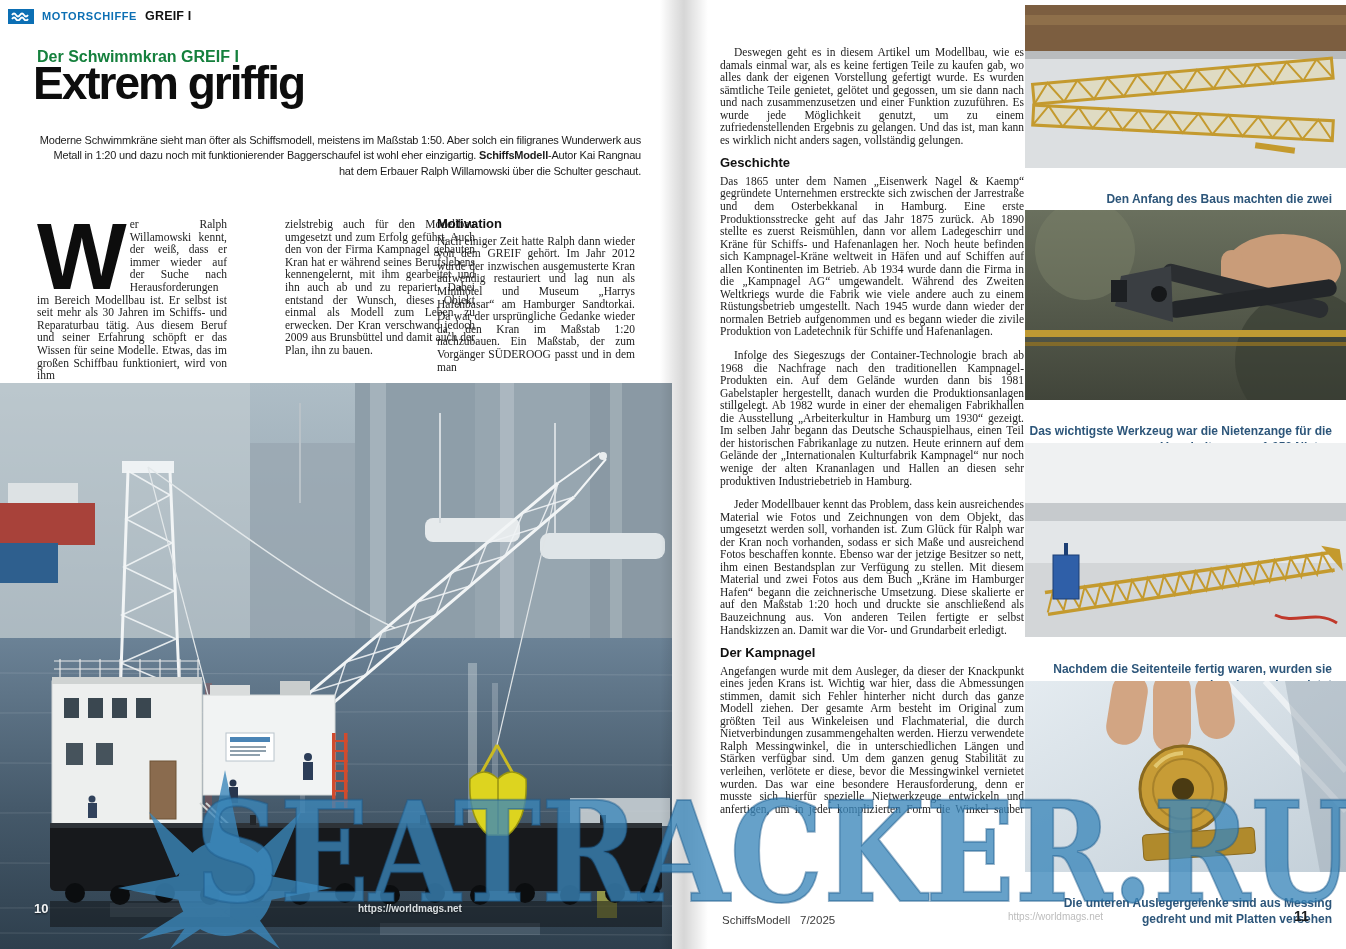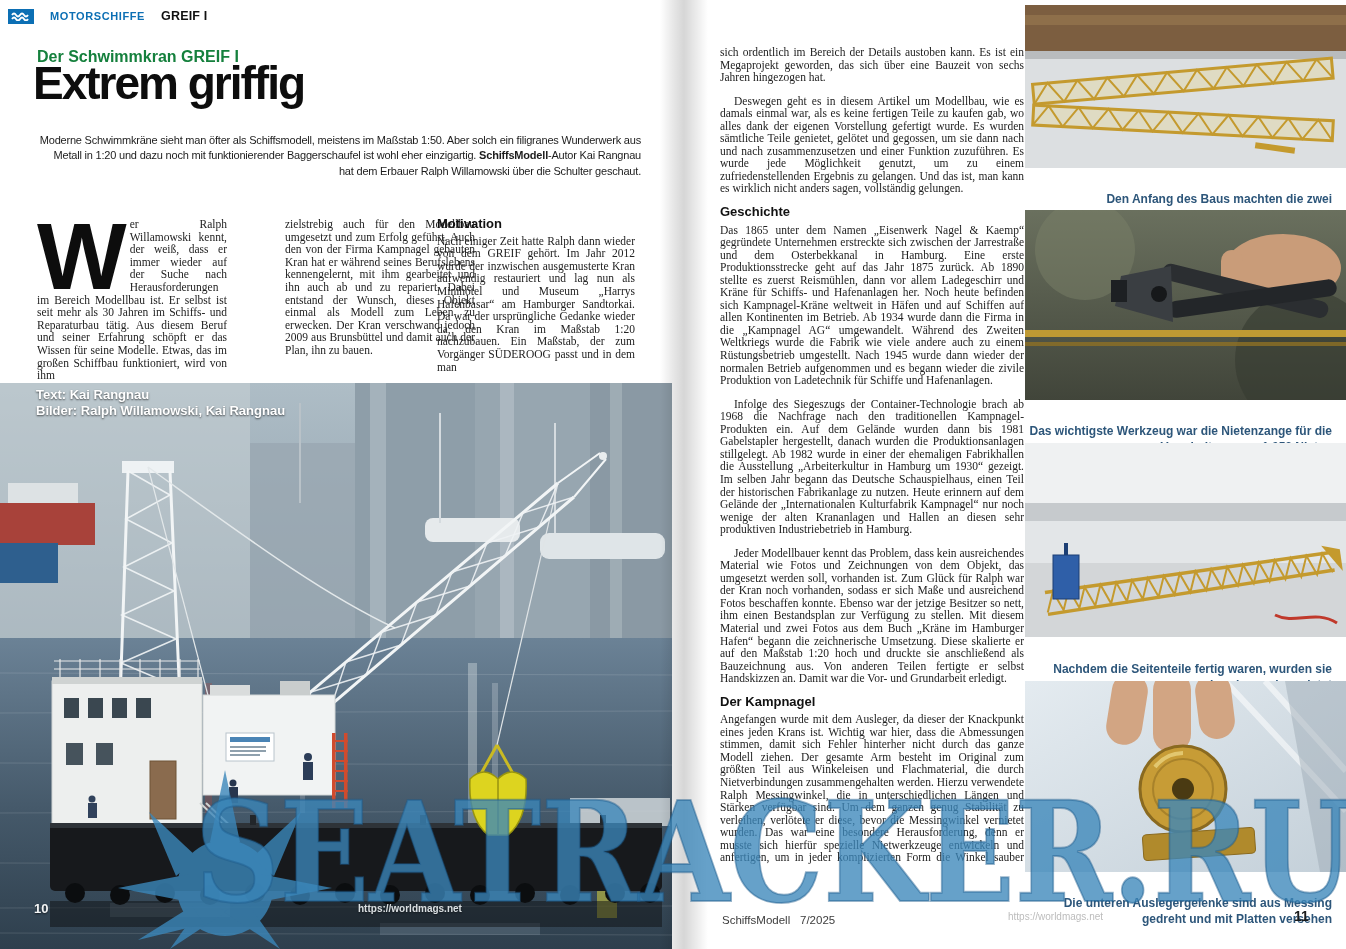--- a/index.html
+++ b/index.html
@@ -1,20 +1,20 @@
 <!DOCTYPE html>
 <html><head>
 <meta charset="utf-8">
 <style>
   html,body{margin:0;padding:0;background:#555;}
   .spread{position:relative;width:1346px;height:949px;background:#ffffff;overflow:hidden;
           font-family:"Liberation Sans",sans-serif;color:#1a1a1a;}
 
   
-  .lp-header{position:absolute;left:8px;top:6px;height:20px;display:flex;align-items:center;gap:16px;}
+  .lp-header{position:absolute;left:8px;top:6px;height:20px;display:flex;align-items:center;gap:8px;}
   .wave-box{width:26px;height:15px;background:#0c6fb4;display:flex;align-items:center;justify-content:center;}
   .wave-box svg{display:block;}
   .section-tag{font-size:11px;font-weight:bold;letter-spacing:.6px;color:#0c6fb4;}
   .section-topic{font-size:12.5px;font-weight:bold;letter-spacing:.2px;color:#111;}
 
   .lp-kicker{position:absolute;left:37px;top:48px;font-size:16px;font-weight:bold;color:#15803d;}
   .lp-headline{position:absolute;left:33px;top:60px;margin:0;font-size:46px;line-height:1.0;
                font-weight:bold;letter-spacing:-2px;color:#0d0d0d;}
   .lp-standfirst{position:absolute;left:37px;top:133px;width:604px;margin:0;
                  font-size:11px;line-height:15.4px;color:#1c1c1c;letter-spacing:-.2px;text-align:right;}
@@ -264,34 +264,29 @@
 
         <g>
           <circle cx="308" cy="374" r="4" fill="#2c3d58"></circle>
             <rect x="303" y="379" width="10" height="18" fill="#2c3d58"></rect>
           <circle cx="233" cy="400" r="3.5" fill="#27364e"></circle>
             <rect x="229" y="404" width="9" height="16" fill="#27364e"></rect>
           <circle cx="92" cy="416" r="3.5" fill="#31425c"></circle>
             <rect x="88" y="420" width="9" height="15" fill="#31425c"></rect>
         </g>
       </svg>
-      <div class="photo-credit">
-        <div>Text: Kai Rangnau</div>
-        <div>Bilder: Ralph Willamowski, Kai Rangnau</div>
-      </div>
       <div class="lp-photo-url">https://worldmags.net</div>
       <div class="lp-pagenum">10</div>
     </figure>
   </section>
 
   <div class="fold"></div>
 
   <section>
     <div class="rp-article">
-      <p class="noindent">sich ordentlich im Bereich der Details austoben kann. Es ist ein Megaprojekt geworden, das sich über eine Bauzeit von sechs Jahren hingezogen hat.</p>
       <p>Deswegen geht es in diesem Artikel um Modellbau, wie es damals einmal war, als es keine fertigen Teile zu kaufen gab, wo alles dank der eigenen Vorstellung gefertigt wurde. Es wurden sämtliche Teile genietet, gelötet und gegossen, um sie dann nach und nach zusammenzusetzen und einer Funktion zuzuführen. Es wurde jede Möglichkeit genutzt, um zu einem zufriedenstellenden Ergebnis zu gelangen. Und das ist, man kann es wirklich nicht anders sagen, vollständig gelungen.</p>
       <h3>Geschichte</h3>
       <p class="noindent">Das 1865 unter dem Namen „Eisenwerk Nagel &amp; Kaemp“ gegründete Unternehmen erstreckte sich zwischen der Jarrestraße und dem Osterbekkanal in Hamburg. Eine erste Produktionsstrecke geht auf das Jahr 1875 zurück. Ab 1890 stellte es zuerst Reismühlen, dann vor allem Ladegeschirr und Kräne für Schiffs- und Hafenanlagen her. Noch heute befinden sich Kampnagel-Kräne weltweit in Häfen und auf Schiffen auf allen Kontinenten im Betrieb. Ab 1934 wurde dann die Firma in die „Kampnagel AG“ umgewandelt. Während des Zweiten Weltkriegs wurde die Fabrik wie viele andere auch zu einem Rüstungsbetrieb umgestellt. Nach 1945 wurde dann wieder der normalen Betrieb aufgenommen und es begann wieder die zivile Produktion von Ladetechnik für Schiffe und Hafenanlagen.</p>
       <p>Infolge des Siegeszugs der Container-Technologie brach ab 1968 die Nachfrage nach den traditionellen Kampnagel-Produkten ein. Auf dem Gelände wurden dann bis 1981 Gabelstapler hergestellt, danach wurden die Produktionsanlagen stillgelegt. Ab 1982 wurde in einer der ehemaligen Fabrikhallen die Ausstellung „Arbeiterkultur in Hamburg um 1930“ gezeigt. Im selben Jahr begann das Deutsche Schauspielhaus, einen Teil der historischen Fabrikanlage zu nutzen. Heute erinnern auf dem Gelände der „Internationalen Kulturfabrik Kampnagel“ nur noch wenige der alten Krananlagen und Hallen an diesen sehr produktiven Industriebetrieb in Hamburg.</p>
       <p>Jeder Modellbauer kennt das Problem, dass kein ausreichendes Material wie Fotos und Zeichnungen von dem Objekt, das umgesetzt werden soll, vorhanden ist. Zum Glück für Ralph war der Kran noch vorhanden, sodass er sich Maße und ausreichend Fotos beschaffen konnte. Ebenso war der jetzige Besitzer so nett, ihm einen Bestandsplan zur Verfügung zu stellen. Mit diesem Material und zwei Fotos aus dem Buch „Kräne im Hamburger Hafen“ begann die zeichnerische Umsetzung. Diese skalierte er auf den Maßstab 1:20 hoch und druckte sie anschließend als Bauzeichnung aus. Von anderen Teilen fertigte er selbst Handskizzen an. Damit war die Vor- und Grundarbeit erledigt.</p>
       <h3>Der Kampnagel</h3>
       <p class="noindent just-last">Angefangen wurde mit dem Ausleger, da dieser der Knackpunkt eines jeden Krans ist. Wichtig war hier, dass die Abmessungen stimmen, damit sich Fehler hinterher nicht durch das ganze Modell ziehen. Der gesamte Arm besteht im Original zum größten Teil aus Winkeleisen und Flachmaterial, die durch Nietverbindungen zusammengehalten werden. Hierzu verwendete Ralph Messingwinkel, die in unterschiedlichen Längen und Stärken verfügbar sind. Um dem ganzen genug Stabilität zu verleihen, verlötete er diese, bevor die Messingwinkel vernietet wurden. Das war eine besondere Herausforderung, denn er musste sich hierfür spezielle Nietwerkzeuge entwickeln und anfertigen, um in jeder komplizierten Form die Winkel sauber</p>
     </div>
 
     <figure class="rail-photo ph1">

